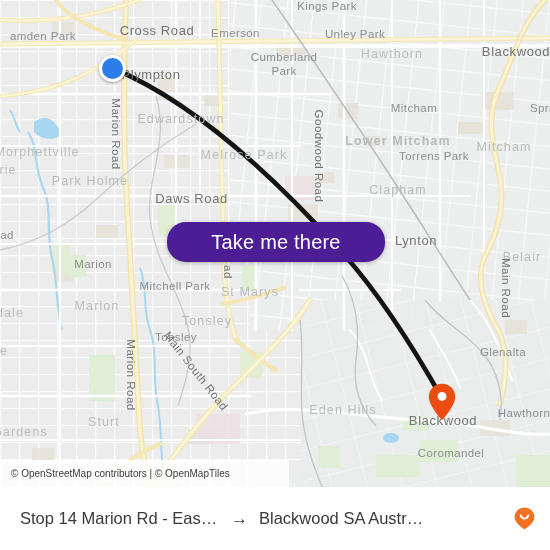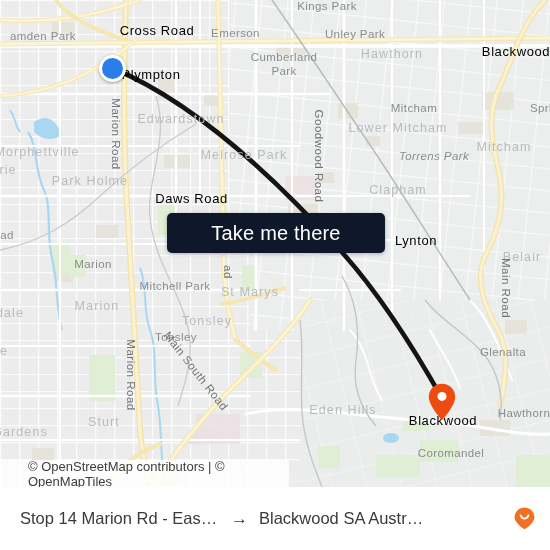--- a/index.html
+++ b/index.html
@@ -16,21 +16,21 @@
   #map svg { position:absolute; left:0; top:0; }
 
   
   .lbl {
     position:absolute; white-space:pre; pointer-events:none;
     font-family:"Liberation Sans", sans-serif;
     transform:translate(-50%,-50%);
   }
   .lbl.place   { color:#8a8d8f; font-size:11.5px; letter-spacing:.4px; }
   .lbl.suburb  { color:#b9bcbd; font-size:12.5px; letter-spacing:1.1px; }
-  .lbl.big     { color:#000000; font-size:13px; letter-spacing:.6px; }
+  .lbl.big     { color:#737373; font-size:13px; letter-spacing:.6px; }
   .lbl.vroad   { color:#6f7477; font-size:11.5px; letter-spacing:.5px; }
 
   
   #origin-marker {
     position:absolute; width:27px; height:27px; border-radius:50%;
     background:#fff; box-shadow:0 1px 3px rgba(0,0,0,.35);
     display:flex; align-items:center; justify-content:center;
   }
   #origin-marker .inner { width:21px; height:21px; border-radius:50%; }
 
@@ -44,21 +44,21 @@
     font-family:"Liberation Sans", sans-serif;
     display:flex; align-items:center; justify-content:center;
     box-shadow:0 1px 4px rgba(0,0,0,.28); cursor:pointer;
   }
 
   
   #attribution {
     position:absolute; left:0; top:460px; width:289px; height:27px;
     background:rgba(255,255,255,.82);
     display:flex; align-items:center;
-    color:#3c3c3c; font-size:13px; padding-left:28px;
+    color:#3c3c3c; font-size:10px; padding-left:11px;
   }
 
   
   #footer {
     position:absolute; left:0; top:487px; width:550px; height:63px;
     background:#fff; display:flex; align-items:center;
   }
   #trip { display:flex; align-items:center; padding-left:20px; flex:1; min-width:0; }
   .trip-ep {
     font-size:16.5px; color:#3a3a3a; white-space:nowrap;
@@ -225,25 +225,25 @@
         <div class="lbl big" style="left: 157px; top: 30px;">Cross Road</div>
         <div class="lbl place" style="left: 215px; top: 33px; padding-left: 41px;">Emerson</div>
         <div class="lbl place" style="left: 355px; top: 34px;">Unley Park</div>
         <div class="lbl suburb" style="left: 392px; top: 54px;">Hawthorn</div>
         <div class="lbl big" style="left: 516px; top: 51px;">Blackwood</div>
         <div class="lbl place" style="left: 284px; top: 57px;">Cumberland</div>
         <div class="lbl place" style="left: 284px; top: 71px;">Park</div>
         <div class="lbl big" style="left: 151px; top: 74px;">Plympton</div>
         <div class="lbl place" style="left: 414px; top: 108px;">Mitcham</div>
         <div class="lbl place" style="left: 541px; top: 108px;">Spri</div>
-        <div class="lbl suburb" style="left: 398px; top: 128px;">Lower Mitcham</div>
+        <div class="lbl suburb" style="left: 398px; top: 141px; font-weight: bold;">Lower Mitcham</div>
         <div class="lbl suburb" style="left: 181px; top: 119px;">Edwardstown</div>
         <div class="lbl suburb" style="left: 37px; top: 152px;">Morphettville</div>
         <div class="lbl suburb" style="left: 244px; top: 155px;">Melrose Park</div>
-        <div class="lbl place" style="left: 434px; top: 156px; font-style: italic;">Torrens Park</div>
+        <div class="lbl place" style="left: 434px; top: 156px;">Torrens Park</div>
         <div class="lbl suburb" style="left: 504px; top: 147px;">Mitcham</div>
         <div class="lbl suburb" style="left: 8px; top: 170px;">rie</div>
         <div class="lbl suburb" style="left: 90px; top: 181px;">Park Holme</div>
         <div class="lbl suburb" style="left: 398px; top: 190px;">Clapham</div>
         <div class="lbl big" style="left: 170px; top: 198px; padding-left: 43px;">Daws Road</div>
         <div class="lbl place" style="left: 7px; top: 235px;">ad</div>
         <div class="lbl big" style="left: 416px; top: 240px;">Lynton</div>
         <div class="lbl suburb" style="left: 522px; top: 257px;">Belair</div>
         <div class="lbl place" style="left: 93px; top: 264px;">Marion</div>
         <div class="lbl place" style="left: 175px; top: 286px;">Mitchell Park</div>
@@ -276,21 +276,21 @@
     </div>
 
     <div id="dest-marker" style="left:428px; top:383px;">
       <svg viewBox="0 0 28 38" width="28" height="38">
         <path d="M14 0.8 C6.6 0.8 0.8 6.6 0.8 14 C0.8 23 14 37.2 14 37.2
                  C14 37.2 27.2 23 27.2 14 C27.2 6.6 21.4 0.8 14 0.8Z" fill="#ee4b11"></path>
         <circle cx="14" cy="13.4" r="4.5" fill="#ffffff"></circle>
       </svg>
     </div>
 
-    <button id="cta" style="left: 167px; top: 213px; width: 218px; height: 40px; background: #0f172a;">Take me there</button>
+    <button id="cta" style="left: 167px; top: 222px; width: 218px; height: 40px; background: #4c1d95; border-radius: 19px;">Take me there</button>
 
     <div id="attribution">
       <span>© OpenStreetMap contributors | © OpenMapTiles</span>
     </div>
   </div>
 
   <div id="footer">
     <div id="trip">
       <span id="trip-origin" class="trip-ep">Stop 14 Marion Rd - East s…</span>
       <span id="trip-arrow">→</span>

